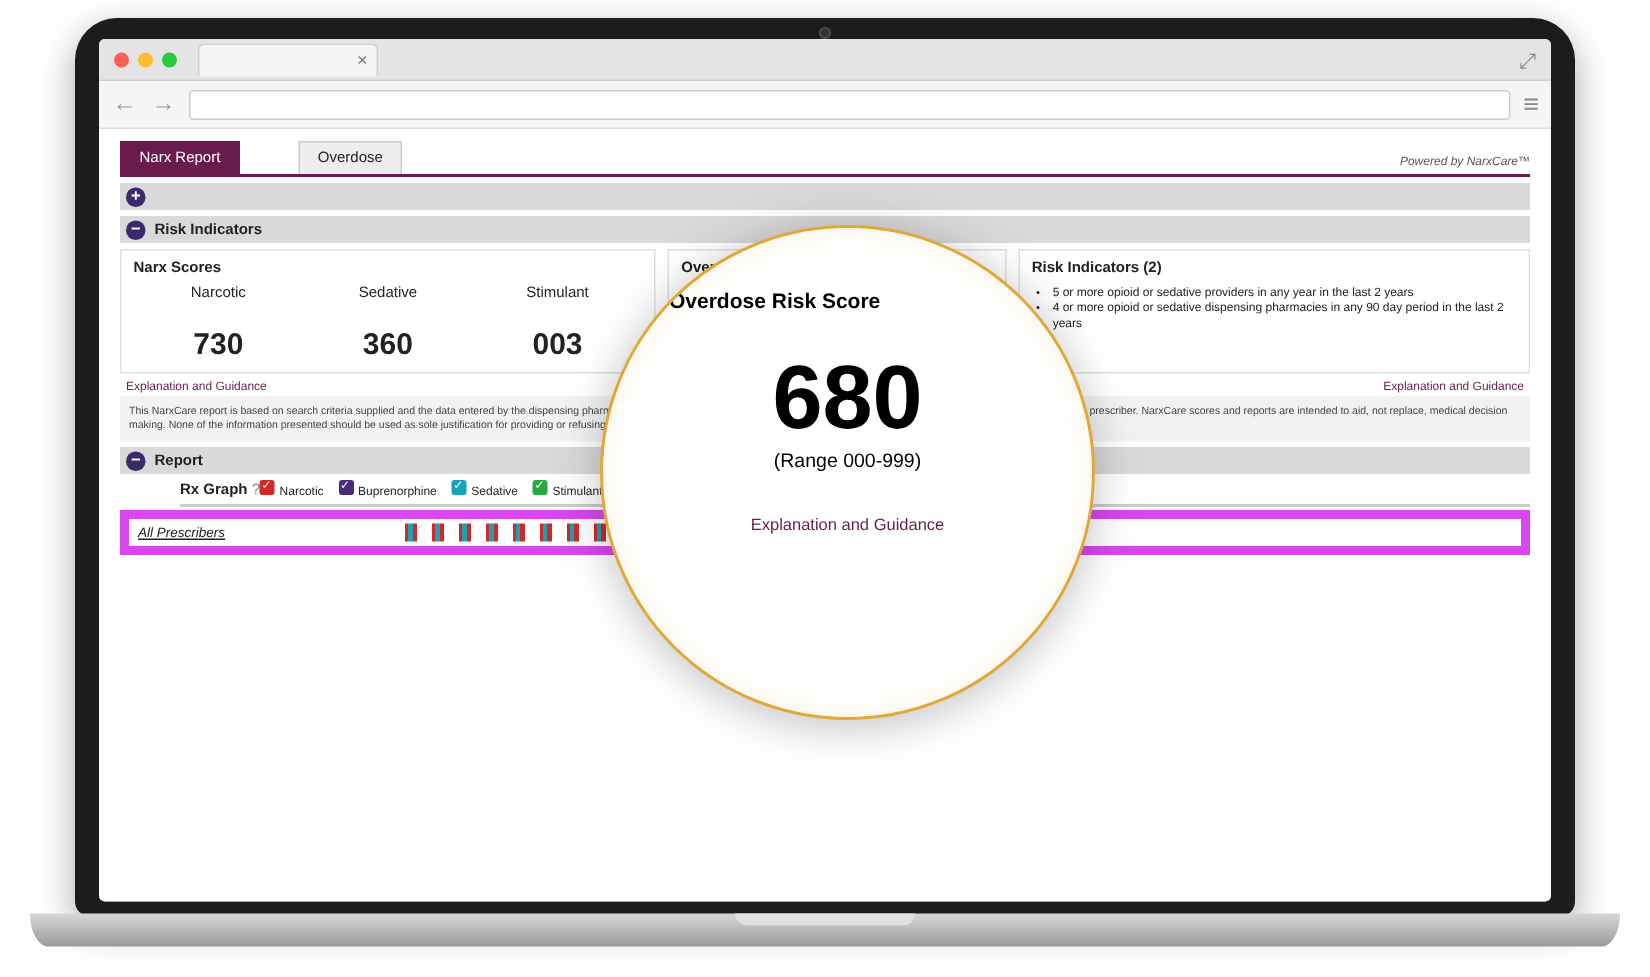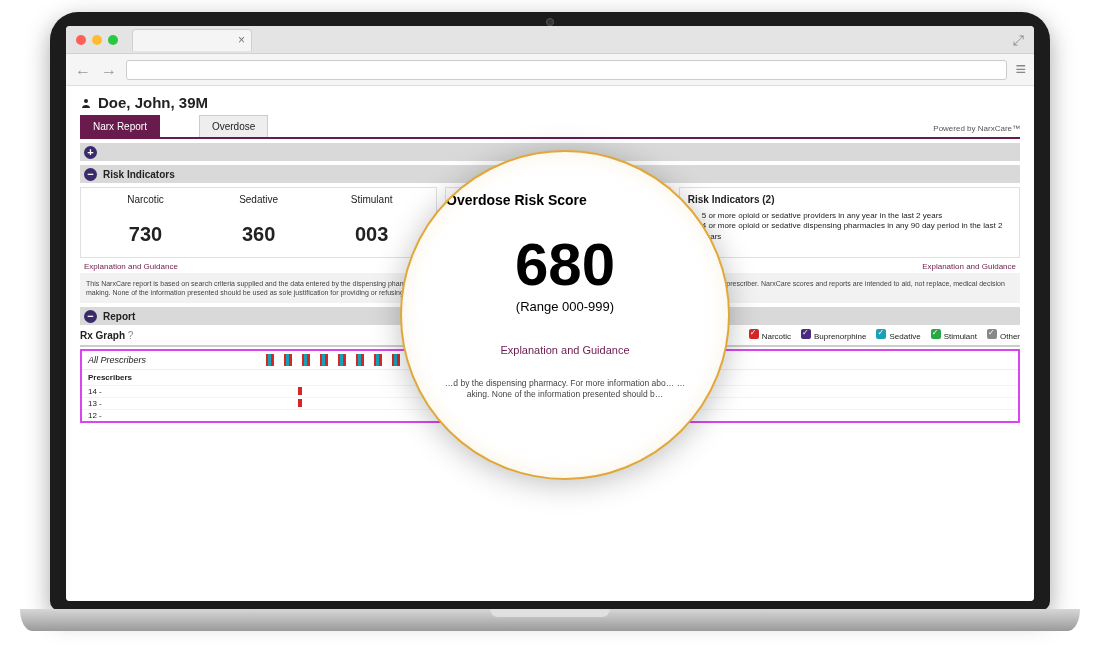--- a/index.html
+++ b/index.html
@@ -42,21 +42,21 @@
   .url { flex:1; height:20px; background:#fff; border:1px solid #ccc; border-radius:3px;}
   .hamburger { color:#888; font-size:18px; cursor:pointer; }
 
   
   .page { position:absolute; top:60px; left:0; right:0; bottom:0; background:#fff; overflow:hidden; padding:8px 14px; font-size:10px; color:#222;}
   .patient-row { display:flex; align-items:center; gap:6px; font-weight:bold; font-size:15px; margin-bottom:4px;}
   .user-ic { width:12px; height:12px; }
   .tabs-row { display:flex; align-items:flex-end; border-bottom:2px solid #6a1b4d; position:relative; margin-bottom:2px;gap:39px;}
   .ptab { padding:5px 12px; font-size:10px; border:1px solid #ccc; border-bottom:none; background:#eee; cursor:pointer;}
   .ptab.active { background:#6a1b4d; color:#fff; border-color:#6a1b4d;}
-  .powered { position:absolute; right:0; bottom:4px; font-size:8px; color:#555; text-align:center;}
+  .powered { position:absolute; right:0; bottom:4px; font-size:8px; color:#555; font-style:italic;text-align:center;}
   .date { font-size:8px; color:#555; margin:3px 0 4px 0;}
   .bar { background:#d9d9d9; height:18px; display:flex; align-items:center; padding-left:4px; margin-top:4px; font-size:10px; font-weight:bold;}
   .plusminus { width:13px; height:13px; border-radius:50%; display:inline-flex; align-items:center; justify-content:center; color:#fff; font-size:11px; margin-right:6px; line-height:1;}
   .plus{background:#3a2a6b;} .minus{background:#3a2a6b;}
   .bar.plusonly{ justify-content:flex-start;}
 
   .scores-wrap { display:flex; gap:8px; margin-top:4px;}
   .card { border:1px solid #e0e0e0; padding:6px 8px; }
   .card.scores { flex:0 0 38%; }
   .card.risk { flex:0 0 24%; }
@@ -67,28 +67,28 @@
   .s-label{font-size:10px;} .s-val{font-size:20px; font-weight:bold; margin-top:18px;}
   .overdose-val{font-size:24px; font-weight:bold; text-align:center; margin-top:4px;}
   .range{font-size:9px; text-align:center; margin-top:2px;}
   .indic ul{list-style:disc; padding-left:14px; font-size:8px; line-height:1.3;}
 
   .guidance-row { display:flex; justify-content:space-between; margin-top:4px; font-size:8px; color:#6a1b4d; padding:0 4px;}
   .guidance-row span{cursor:pointer;}
 
   .disclaimer { background:#f2f2f2; font-size:7px; color:#444; padding:6px; line-height:1.3; margin-top:2px;}
 
-  .rxhead { display:flex; align-items:center; justify-content:space-between; padding:4px 0; border-bottom:2px solid #ccc;}
+  .rxhead { display:flex; align-items:center; justify-content:flex-start; padding:4px 0; border-bottom:2px solid #ccc;margin-left:40px;}
   .rxhead .title{font-weight:bold; font-size:10px;}
   .legend { display:flex; gap:10px; font-size:8px; align-items:center;}
   .cb{width:10px; height:10px; display:inline-block; border-radius:2px; margin-right:3px; position:relative;}
   .cb::after{content:"✓"; color:#fff; font-size:8px; position:absolute; left:1px; top:-1px;}
   .cb.red{background:#d62728;} .cb.purple{background:#4a2a7a;} .cb.teal{background:#17a2b8;} .cb.green{background:#28a745;} .cb.grey{background:#888;}
 
-  .graph-area { border:2px solid #d946ef; margin-top:2px;}
+  .graph-area { border:6px solid #d946ef; margin-top:2px;text-decoration:underline;}
   .allpres { font-style:italic; font-size:9px; padding:3px 6px; display:flex; align-items:center;}
   .stripe { flex:1; margin-left:120px; height:12px; background:
     repeating-linear-gradient(90deg, #d62728 0 2px, #17a2b8 2px 5px, #d62728 5px 8px, #fff 8px 18px);
     width:180px; max-width:180px;}
   .pres-list{font-size:8px;}
   .pres-list .hdr{padding:3px 6px; border-top:1px solid #eee; font-weight:bold;}
   .pres-list .row{padding:1px 6px; border-top:1px solid #f4f4f4; display:flex;}
   .pres-list .row span.id{width:30px;}
   .pres-list .mark{margin-left:180px; width:4px; height:8px; background:#d62728;}
 
@@ -135,46 +135,40 @@
 
     <div class="addrbar">
       <span class="nav-arrow">←</span>
       <span class="nav-arrow">→</span>
       <div class="url"></div>
       <span class="hamburger">≡</span>
     </div>
 
     <div class="page">
 
-      <div class="patient-row">
-        <svg class="user-ic" viewBox="0 0 24 24">
-            <circle cx="12" cy="8" r="4" fill="#222"></circle>
-            <path d="M4 22c0-4 4-6 8-6s8 2 8 6" fill="#222"></path>
-          </svg>
-        <span>Doe, John, 39M</span>
-      </div>
 
       <div class="tabs-row">
         <div class="ptab active">Narx Report</div>
         <div class="ptab">Overdose</div>
         <span class="powered">Powered by NarxCare™</span>
       </div>
 
 
       <div class="bar plusonly">
         <span class="plusminus plus">+</span>
       </div>
 
       <div class="bar">
         <span class="plusminus minus">−</span>
         <span>Risk Indicators</span>
       </div>
 
       <div class="scores-wrap">
         <div class="card scores">
+          <h4>Narx Scores</h4>
           <div class="score-cols">
             <div>
               <div class="s-label">Narcotic</div>
               <div class="s-val">730</div>
             </div>
             <div>
               <div class="s-label">Sedative</div>
               <div class="s-val">360</div>
             </div>
             <div>
@@ -223,44 +217,28 @@
           <span><span class="cb green"></span><span>Stimulant</span></span>
           <span><span class="cb grey"></span><span>Other</span></span>
         </div>
       </div>
 
       <div class="graph-area">
         <div class="allpres">
           <span>All Prescribers</span>
           <span class="stripe"></span>
         </div>
-        <div class="pres-list">
-          <div class="hdr">Prescribers</div>
-          <div class="row">
-              <span class="id">14 -</span>
-              <span class="mark"></span>
-            </div>
-          <div class="row">
-              <span class="id">13 -</span>
-              <span class="mark"></span>
-            </div>
-          <div class="row">
-              <span class="id">12 -</span>
-            </div>
-        </div>
       </div>
 
     </div>
   </div>
 </div>
 
 <div class="base">
   <div class="notch"></div>
 </div>
 
 <div class="magnifier">
   <h3>Overdose Risk Score</h3>
   <div class="big">680</div>
   <div class="rng">(Range 000-999)</div>
   <div class="guid">Explanation and Guidance</div>
-  <div class="disc">…d by the dispensing pharmacy. For more information abo…
-…aking. None of the information presented should b…</div>
 </div>
 
 </body></html>

